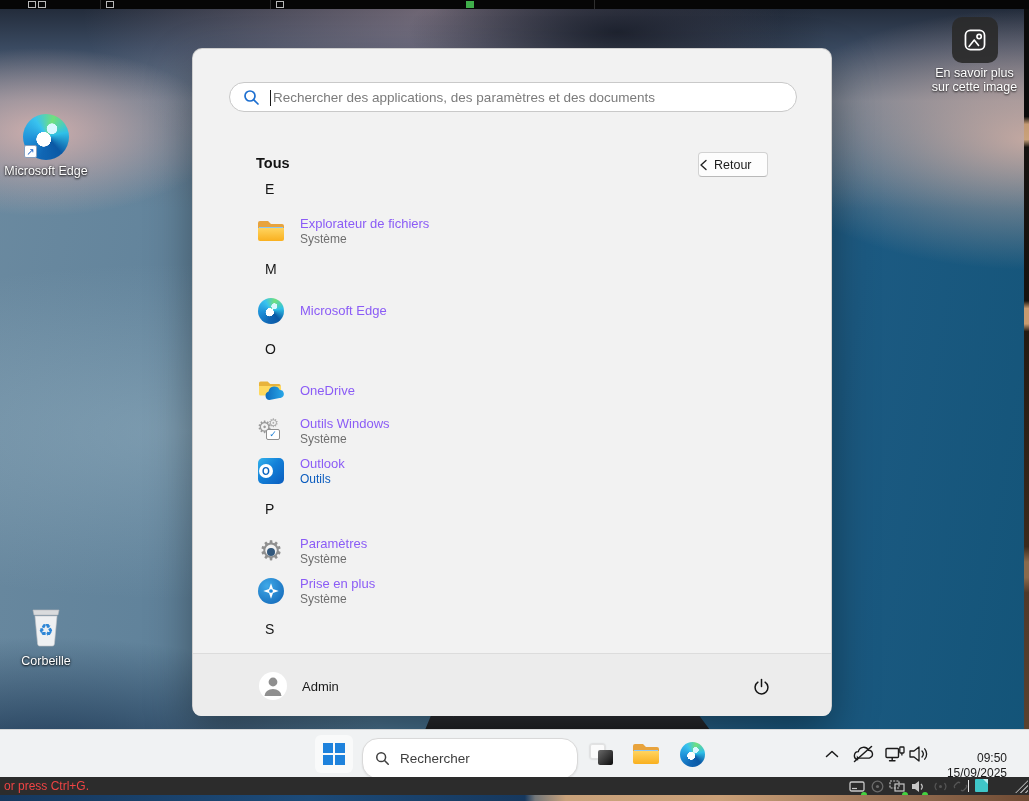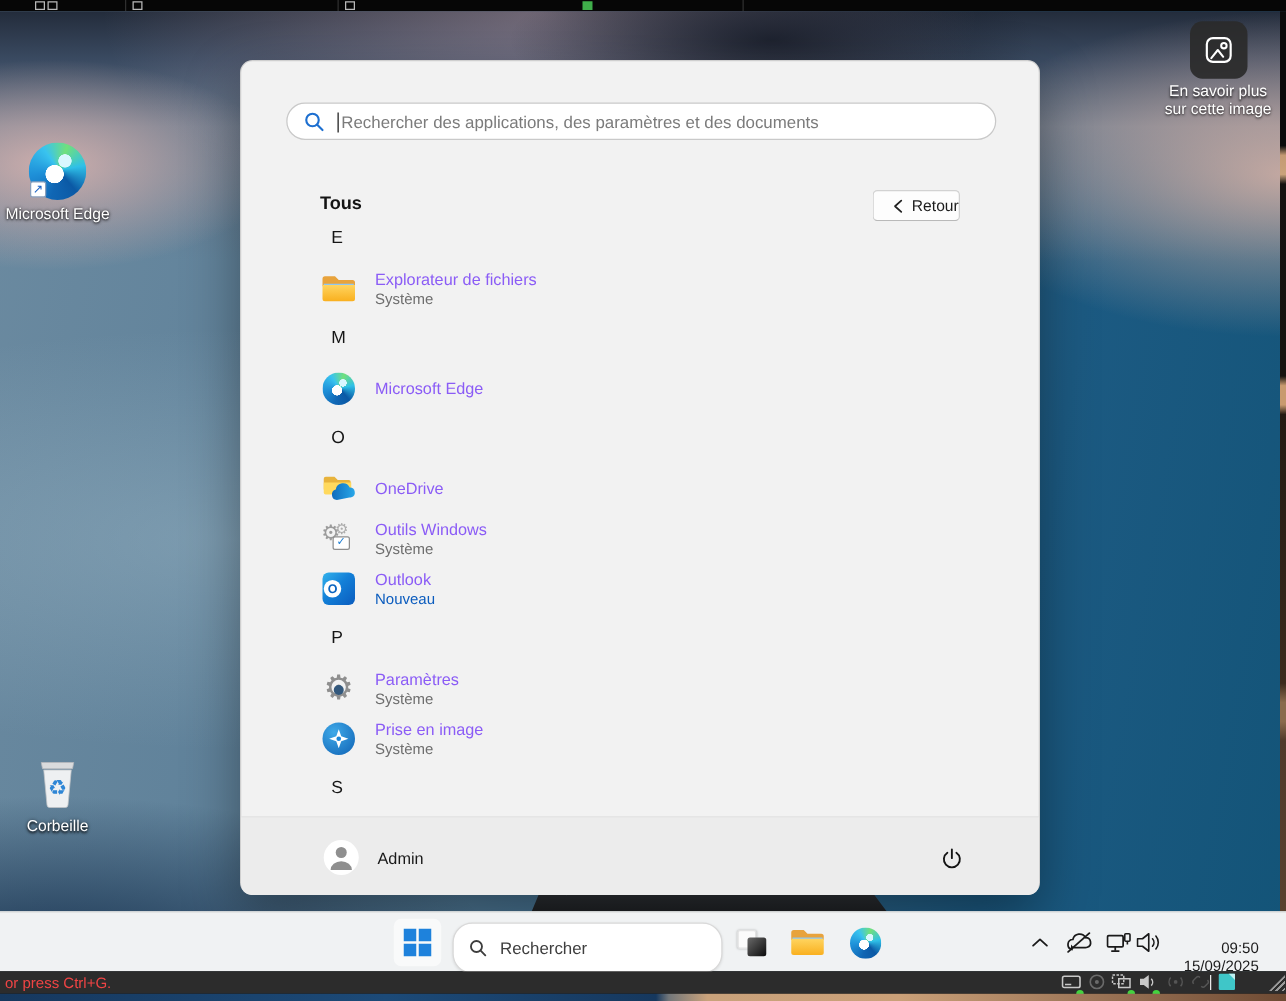--- a/index.html
+++ b/index.html
@@ -49,21 +49,21 @@
   .menu{position:absolute;left:192px;top:48px;width:640px;height:668px;background:#f2f2f2;border:1px solid rgba(0,0,0,.14);
     border-radius:10px;box-shadow:0 18px 45px rgba(0,0,0,.38);}
   .search-pill{position:absolute;left:36px;top:33px;width:568px;height:30px;background:#fff;border:1px solid #c9c9c9;
     border-radius:15px;display:flex;align-items:center;}
   .search-pill svg{margin-left:13px;flex:none;}
   .search-pill input{flex:1;border:none;outline:none;background:transparent;font-size:13.5px;color:#222;padding:0 10px 0 13px;}
   .search-pill input::placeholder{color:#7b7b7b;}
   .caret{position:absolute;left:40px;top:7px;width:1px;height:16px;background:#1a1a1a;}
   .menu-title{position:absolute;left:63px;top:106px;font-size:14.5px;font-weight:700;color:#141414;}
   .back-btn{position:absolute;left:505px;top:103px;width:70px;height:25px;background:#fdfdfd;border:1px solid #d2d2d2;
-    border-bottom-color:#b9b9b9;border-radius:4px;display:flex;align-items:center;justify-content:flex-end;gap:6px;
+    border-bottom-color:#b9b9b9;border-radius:4px;display:flex;align-items:center;justify-content:flex-start;gap:6px;
     font-size:12.5px;color:#1c1c1c;}
   .sec-letter{position:absolute;left:72px;height:20px;font-size:14px;color:#161616;}
   .app-row{position:absolute;left:24px;width:576px;height:40px;border-radius:6px;display:flex;align-items:center;}
   .app-ico{width:28px;height:28px;margin-left:40px;flex:none;position:relative;display:flex;align-items:center;justify-content:center;}
   .app-text{margin-left:15px;}
   .app-title{font-size:13px;color:#8b5cf6;line-height:16px;}
   .app-sub{font-size:12px;color:#6e6e6e;line-height:15px;}
   .app-sub.link{color:#0b5cbe;}
   .menu-footer{position:absolute;left:0;top:604px;width:638px;height:63px;background:#ececec;border-top:1px solid #dcdcdc;
     border-radius:0 0 8px 8px;}
@@ -252,21 +252,21 @@
     </div>
 
     <div class="app-row" style="top:402px">
       <div class="app-ico">
         <div class="outlook-sq">
             <div class="outlook-o">O</div>
           </div>
       </div>
       <div class="app-text">
         <div class="app-title">Outlook</div>
-        <div class="app-sub link">Nouveau</div>
+        <div class="app-sub link">Outils</div>
       </div>
     </div>
 
     <div class="sec-letter" style="top:452px">P</div>
 
     <div class="app-row" style="top:482px">
       <div class="app-ico">
         <span class="gear-glyph">⚙</span>
           <span class="gear-dot"></span>
       </div>
@@ -279,21 +279,21 @@
     <div class="app-row" style="top:522px">
       <div class="app-ico">
         <div class="getstarted">
           <svg width="20" height="20" viewBox="0 0 26 26">
             <path d="M13 3 L15.6 10.4 L23 13 L15.6 15.6 L13 23 L10.4 15.6 L3 13 L10.4 10.4 Z" fill="#ffffff"></path>
             <circle cx="13" cy="13" r="2.4" fill="#1b86d8"></circle>
           </svg>
         </div>
       </div>
       <div class="app-text">
-        <div class="app-title">Prise en image</div>
+        <div class="app-title">Prise en plus</div>
         <div class="app-sub">Système</div>
       </div>
     </div>
 
     <div class="sec-letter" style="top:572px">S</div>
 
     <div class="menu-footer">
       <div class="user-chip">
         <div class="avatar">
           <svg width="28" height="28" viewBox="0 0 28 28">

